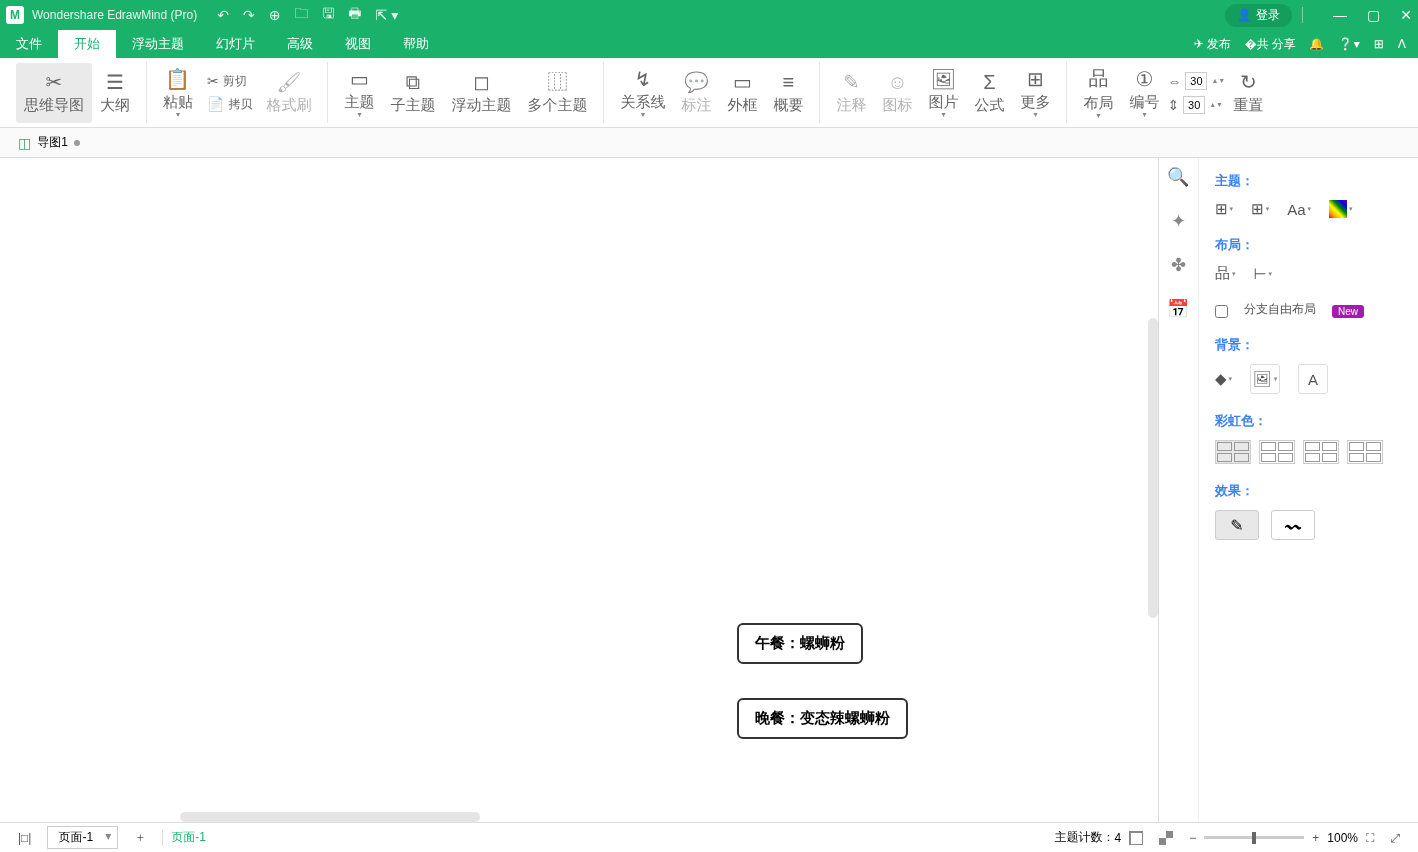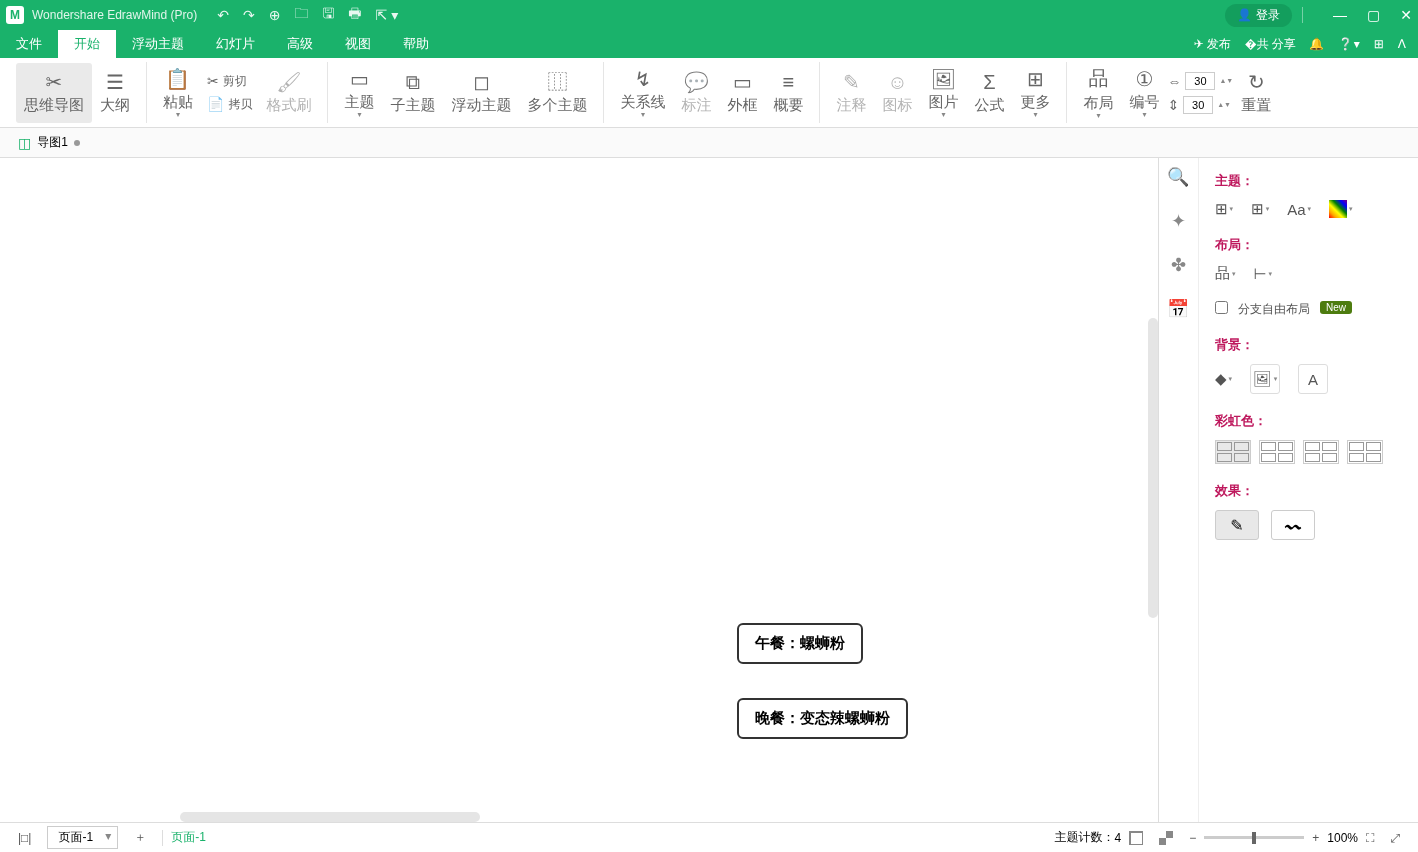--- a/index.html
+++ b/index.html
@@ -29,21 +29,21 @@
 .rib-btn.sel{background:#eaeaea}
 .rib-btn .ic{font-size:20px;margin-bottom:2px;color:#666}
 .rib-btn .lbl{font-size:15px;color:#666}
 .rib-btn .dd{font-size:8px;margin-top:-2px;color:#888}
 .rib-btn.muted{opacity:.5}
 .rib-col{display:flex;flex-direction:column;gap:2px;justify-content:center}
 .rib-small{display:flex;align-items:center;gap:4px;padding:2px 6px;cursor:pointer;font-size:11px;color:#666}
 .rib-small .ic{font-size:14px}
 .rib-num{display:flex;align-items:center;gap:4px}
 .rib-num .ic{font-size:14px;color:#666}
-.rib-num input{width:30px;height:18px;border:1px solid #ccc;text-align:center;font-size:11px}
+.rib-num input{width:22px;height:18px;border:1px solid #ccc;text-align:center;font-size:11px}
 .rib-num .spin{display:flex;flex-direction:column;font-size:7px;color:#888;gap:0}
 
 .tabbar{height:30px;background:#fafafa;border-bottom:1px solid #ddd;display:flex;align-items:center;padding:0 10px;gap:10px}
 .doc-tab{display:flex;align-items:center;gap:6px;padding:4px 8px;cursor:pointer}
 .doc-tab .ic{color:#1ab26b;font-size:14px}
 .dot{width:6px;height:6px;background:#999;border-radius:50%}
 
 .main{flex:1;display:flex;overflow:hidden}
 .canvas-wrap{flex:1;position:relative;background:#fff;overflow:hidden}
 .central{position:absolute;left:455px;top:450px;width:220px;height:64px;background:#1bb36c;color:#fff;border-radius:32px;display:flex;align-items:center;justify-content:center;font-size:20px;font-weight:bold}
@@ -56,28 +56,28 @@
 .scrollbar-v{position:absolute;right:0;top:160px;width:10px;height:300px;background:#ccc;border-radius:5px;opacity:.5}
 .scrollbar-h{position:absolute;bottom:0;left:180px;width:300px;height:10px;background:#ccc;border-radius:5px;opacity:.5}
 
 .right-panel{width:260px;border-left:1px solid #ddd;display:flex;flex-direction:column}
 .rp-head{height:30px;border-bottom:1px solid #ddd;display:flex;align-items:center;padding:0 12px;font-size:13px;color:#333;justify-content:space-between}
 .rp-body{flex:1;display:flex}
 .rp-tabs{width:40px;border-right:1px solid #eee;display:flex;flex-direction:column;align-items:center;padding-top:8px;gap:22px}
 .rp-tabs .t{font-size:18px;color:#888;cursor:pointer}
 .rp-tabs .t.active{color:#333}
 .rp-content{flex:1;padding:14px 16px}
-.rp-sec-title{font-size:13px;color:#be185d;margin-bottom:10px;font-weight:bold}
+.rp-sec-title{font-size:13px;color:#3b82f6;margin-bottom:10px;font-weight:bold}
 .rp-row{display:flex;gap:18px;margin-bottom:18px;align-items:center}
 .rp-icon-btn{display:flex;align-items:center;gap:2px;cursor:pointer;font-size:15px;color:#555}
 .rp-icon-btn .dd{font-size:7px;color:#888}
 .rp-icon-btn.box{width:30px;height:30px;border:1px solid #ddd;display:flex;align-items:center;justify-content:center;border-radius:3px}
-.chk{display:flex;align-items:flex-start;gap:10px;font-size:12px;color:#555}
+.chk{display:flex;align-items:flex-end;gap:16px;font-size:12px;color:#555}
 .chk input{width:13px;height:13px}
-.new-badge{background:#4d7c0f;color:#fff;font-size:10px;padding:1px 6px;border-radius:3px}
+.new-badge{background:#a21caf;color:#fff;font-size:10px;padding:1px 6px;border-radius:3px}
 .rainbow-grid{display:flex;gap:8px}
 .rainbow-grid .cell{width:36px;height:24px;border:1px solid #ccc;cursor:pointer;display:grid;grid-template-columns:1fr 1fr;grid-template-rows:1fr 1fr}
 .rainbow-grid .cell.active{background:#e8e8e8}
 .rainbow-grid .cell div{border:1px solid #999;margin:1px}
 .colorbox{width:18px;height:18px;background:linear-gradient(45deg,red,orange,yellow,green,blue,purple)}
 .effect-btns{display:flex;gap:12px}
 .effect-btn{width:44px;height:30px;border:1px solid #ccc;border-radius:3px;display:flex;align-items:center;justify-content:center;cursor:pointer;font-size:16px}
 .effect-btn.active{background:#e8e8e8}
 
 .statusbar{height:30px;border-top:1px solid #ddd;display:flex;align-items:center;padding:0 10px;gap:8px;background:#fff}

